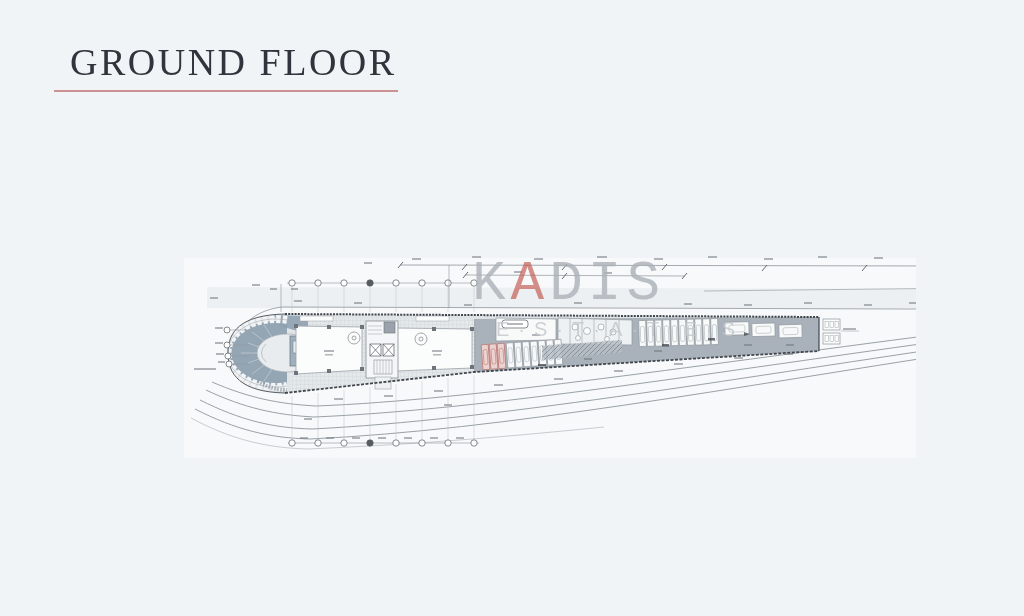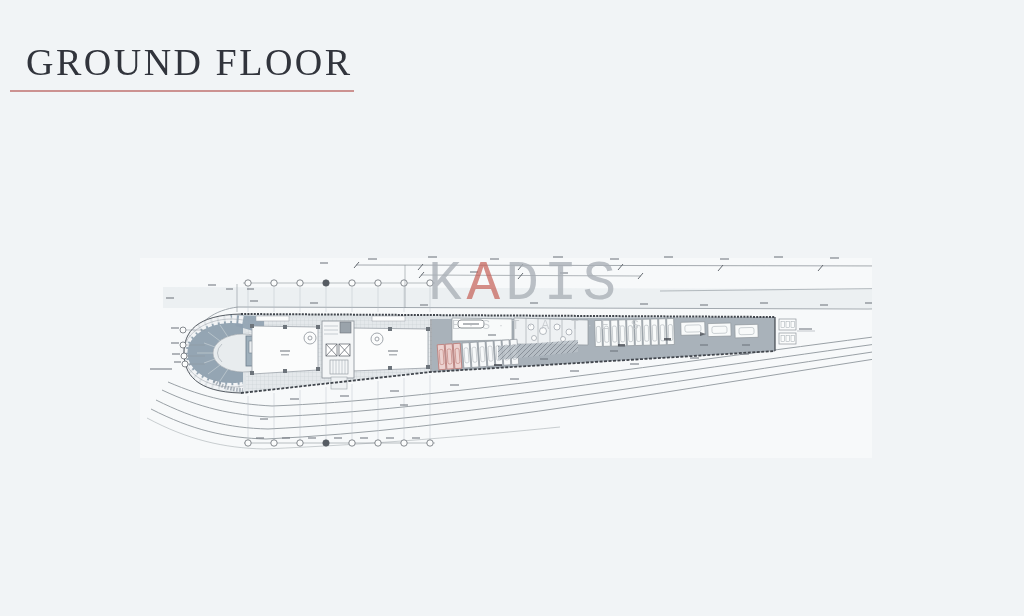--- a/index.html
+++ b/index.html
@@ -4,41 +4,41 @@
 <style>
   :root{
     --background:#f1f4f6; --paper:#f7f9fa; --panel:#e9edf0;
     --title-text:#31343c; --title-underline:#c5807f;
     --watermark-gray:#aab0b7; --watermark-red:#c4574e; --watermark-sub:#c3c7cb;
     --deck-gray:#a9b2ba; --ramp-blue:#8fa1b0; --line-dark:#41464d; --line-mid:#8f969c;
     --stall-red-fill:#ecd2d0; --stall-red-stroke:#bd7a74; --floor-grid:#e4e8eb;
   }
   html,body{margin:0;padding:0;}
   body{font-family:"Liberation Sans",sans-serif;background:var(--background);}
-  .canvas{position:relative;width:872px;height:616px;overflow:hidden;background:var(--background);}
+  .canvas{position:relative;width:872px;height:616px;overflow:hidden;background:var(--background);margin-left:44px;}
   .page-title{
     position:absolute;left:26px;top:40px;margin:0;
     font-family:"Liberation Serif","DejaVu Serif",serif;
     font-size:38px;font-weight:400;letter-spacing:2.5px;color:var(--title-text);
   }
   .title-underline{
     position:absolute;left:10px;top:90px;width:344px;height:1.5px;
     background:var(--title-underline);opacity:.85;
   }
   .plan-layer{position:absolute;left:0;top:0;z-index:1;}
   .watermark{position:absolute;z-index:2;pointer-events:none;}
   .wm-brand{
     position:absolute;left:428px;top:252px;width:220px;margin:0;
     font-family:Liberation Mono, monospace;font-size:56px;font-weight:400;
     letter-spacing:5px;color:var(--watermark-gray);opacity:.78;
   }
   .wm-brand .wm-a{color:var(--watermark-red);opacity:.85;}
   .wm-sub{
     position:absolute;left:452px;top:318px;margin:0;
-    font-family:"Liberation Sans",sans-serif;font-size:12px;letter-spacing:9px;
+    font-family:"Liberation Sans",sans-serif;font-size:20px;letter-spacing:9px;
     color:var(--watermark-sub);opacity:.8;
   }
   svg .sm{fill:#6a7077;opacity:.5;}
   svg .smd{fill:#41464d;opacity:.75;}
 </style>
 </head>
 <body>
 
 <div class="canvas">
 

